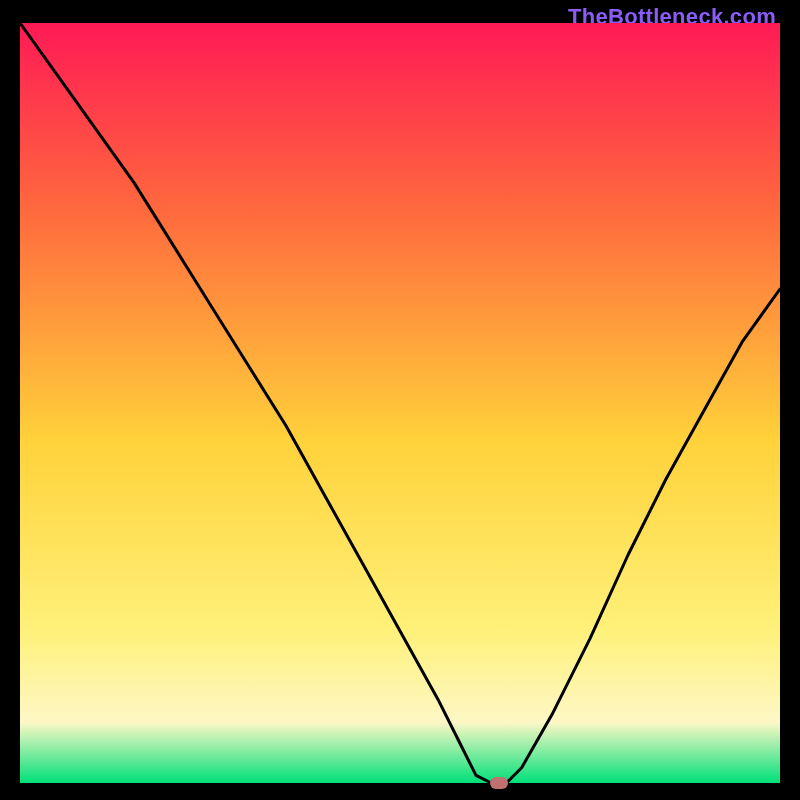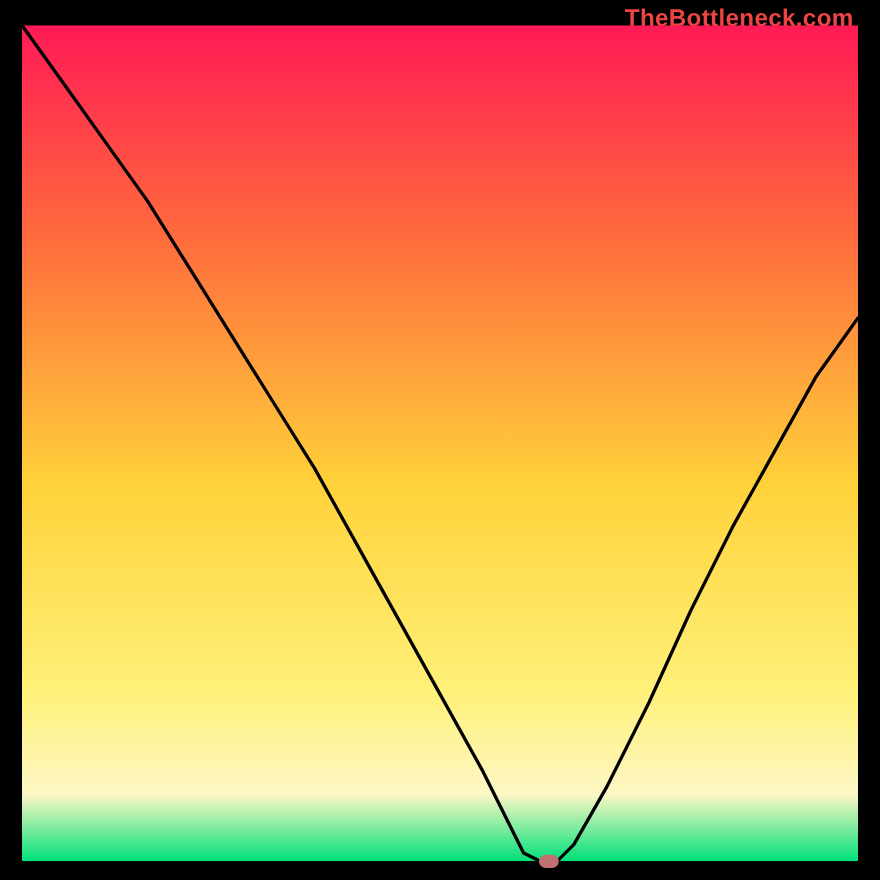--- a/index.html
+++ b/index.html
@@ -13,21 +13,21 @@
   .frame {
     position: relative;
     width: 800px;
     height: 800px;
     background: #000;
   }
   .watermark {
     position: absolute;
     top: 4px;
     right: 24px;
-    color: #ef4444;
+    color: #8b5cf6;
     font-family: Arial, Helvetica, sans-serif;
     font-size: 22px;
     font-weight: 600;
     letter-spacing: 0.3px;
     text-align: right;
   }
   svg.plot {
     position: absolute;
     left: 20px;
     top: 23px;

